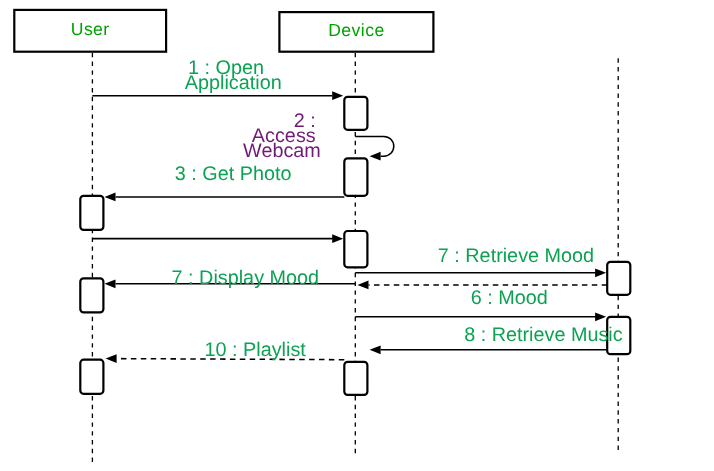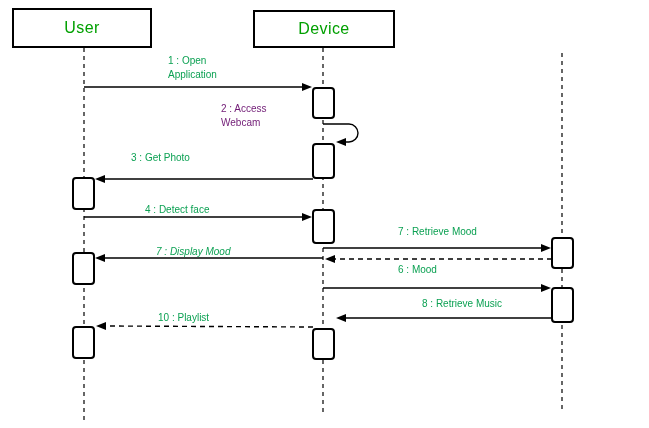--- a/index.html
+++ b/index.html
@@ -19,23 +19,23 @@
   }
   .actor-label{
     color:#00a000;
     font-size:16px;
     letter-spacing:0.4px;
   }
   #diagram-svg{position:absolute;left:0;top:0;}
   .msg-label{
     position:absolute;
     color:#0ca153;
-    font-size:10px;
+    font-size:18px;
     line-height:14px;
-    text-align:left;
+    text-align:right;
   }
   .nowrap{white-space:nowrap;}
 </style>
 </head>
 <body>
 
 <div id="canvas">
 
   <svg id="diagram-svg" width="649" height="428" viewBox="0 0 649 428">
 
@@ -106,21 +106,20 @@
 
   <div class="actor-box" style="left:12px;top:8px;width:140px;height:40px;">
     <span class="actor-label" style="color: rgb(0, 160, 0);">User</span>
   </div>
   <div class="actor-box" style="left:253px;top:10px;width:142px;height:38px;">
     <span class="actor-label" style="color: rgb(0, 160, 0);">Device</span>
   </div>
 
   <div class="msg-label" style="left: 168px; top: 54px; width: 72px; color: rgb(12, 161, 83);">1 : Open Application</div>
   <div class="msg-label" style="left: 221px; top: 102px; width: 66px; color: #701a75;">2 : Access Webcam</div>
-  <div class="msg-label nowrap" style="left: 131px; top: 151px; width: 120px; color: rgb(12, 161, 83);">3 : Get Photo</div>
-  <div class="msg-label nowrap" style="left: 145px; top: 203px; width: 120px; color: rgb(12, 161, 83);">4 : Detect face</div>
+  <div class="msg-label nowrap" style="left: 145px; top: 151px; width: 120px; color: rgb(12, 161, 83);">3 : Get Photo</div>
   <div class="msg-label nowrap" style="left: 398px; top: 225px; width: 120px; color: rgb(12, 161, 83);">7 : Retrieve Mood</div>
   <div class="msg-label nowrap" style="left: 398px; top: 263px; width: 100px; color: rgb(12, 161, 83);">6 : Mood</div>
-  <div class="msg-label nowrap" style="left: 156px; top: 245px; width: 120px; color: rgb(12, 161, 83); font-style: italic;">7 : Display Mood</div>
+  <div class="msg-label nowrap" style="left: 156px; top: 245px; width: 120px; color: rgb(12, 161, 83);">7 : Display Mood</div>
   <div class="msg-label nowrap" style="left: 422px; top: 297px; width: 130px; color: rgb(12, 161, 83);">8 : Retrieve Music</div>
   <div class="msg-label nowrap" style="left: 158px; top: 311px; width: 120px; color: rgb(12, 161, 83);">10 : Playlist</div>
 
 </div>
 
 </body></html>

